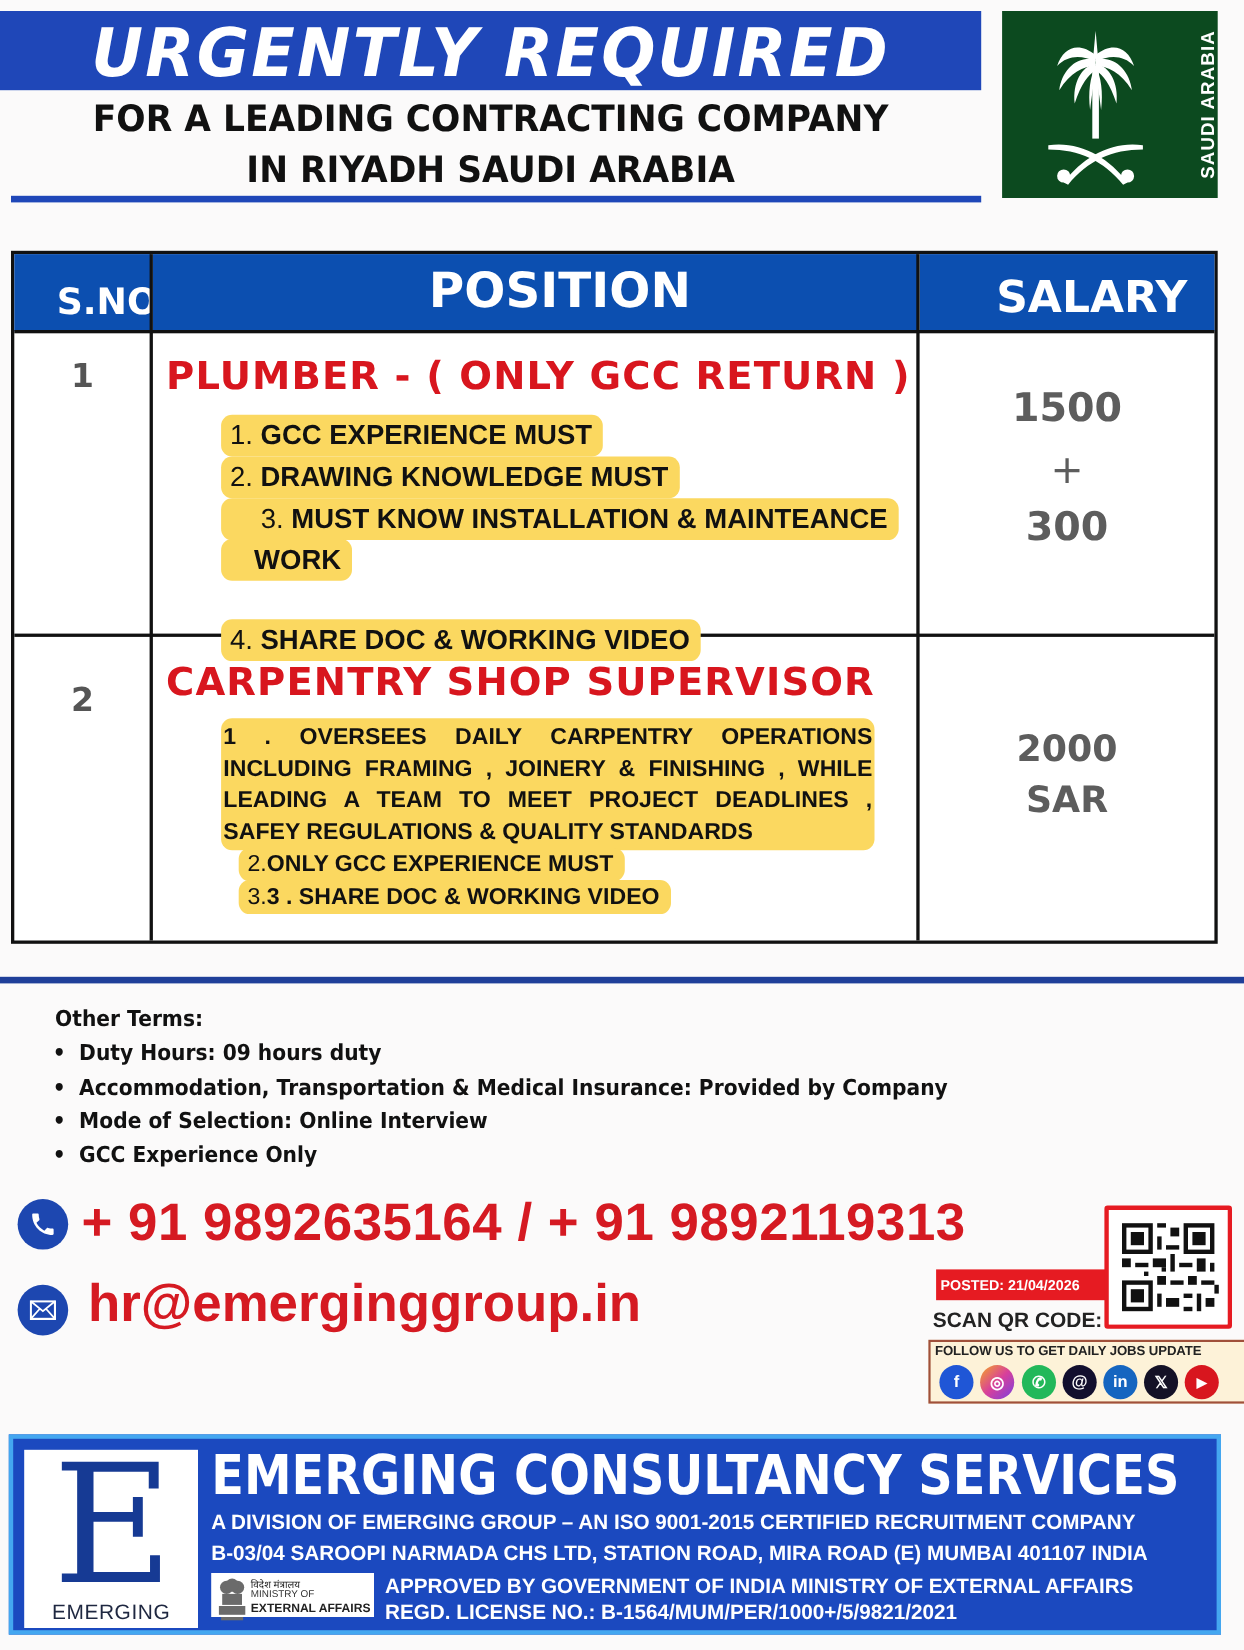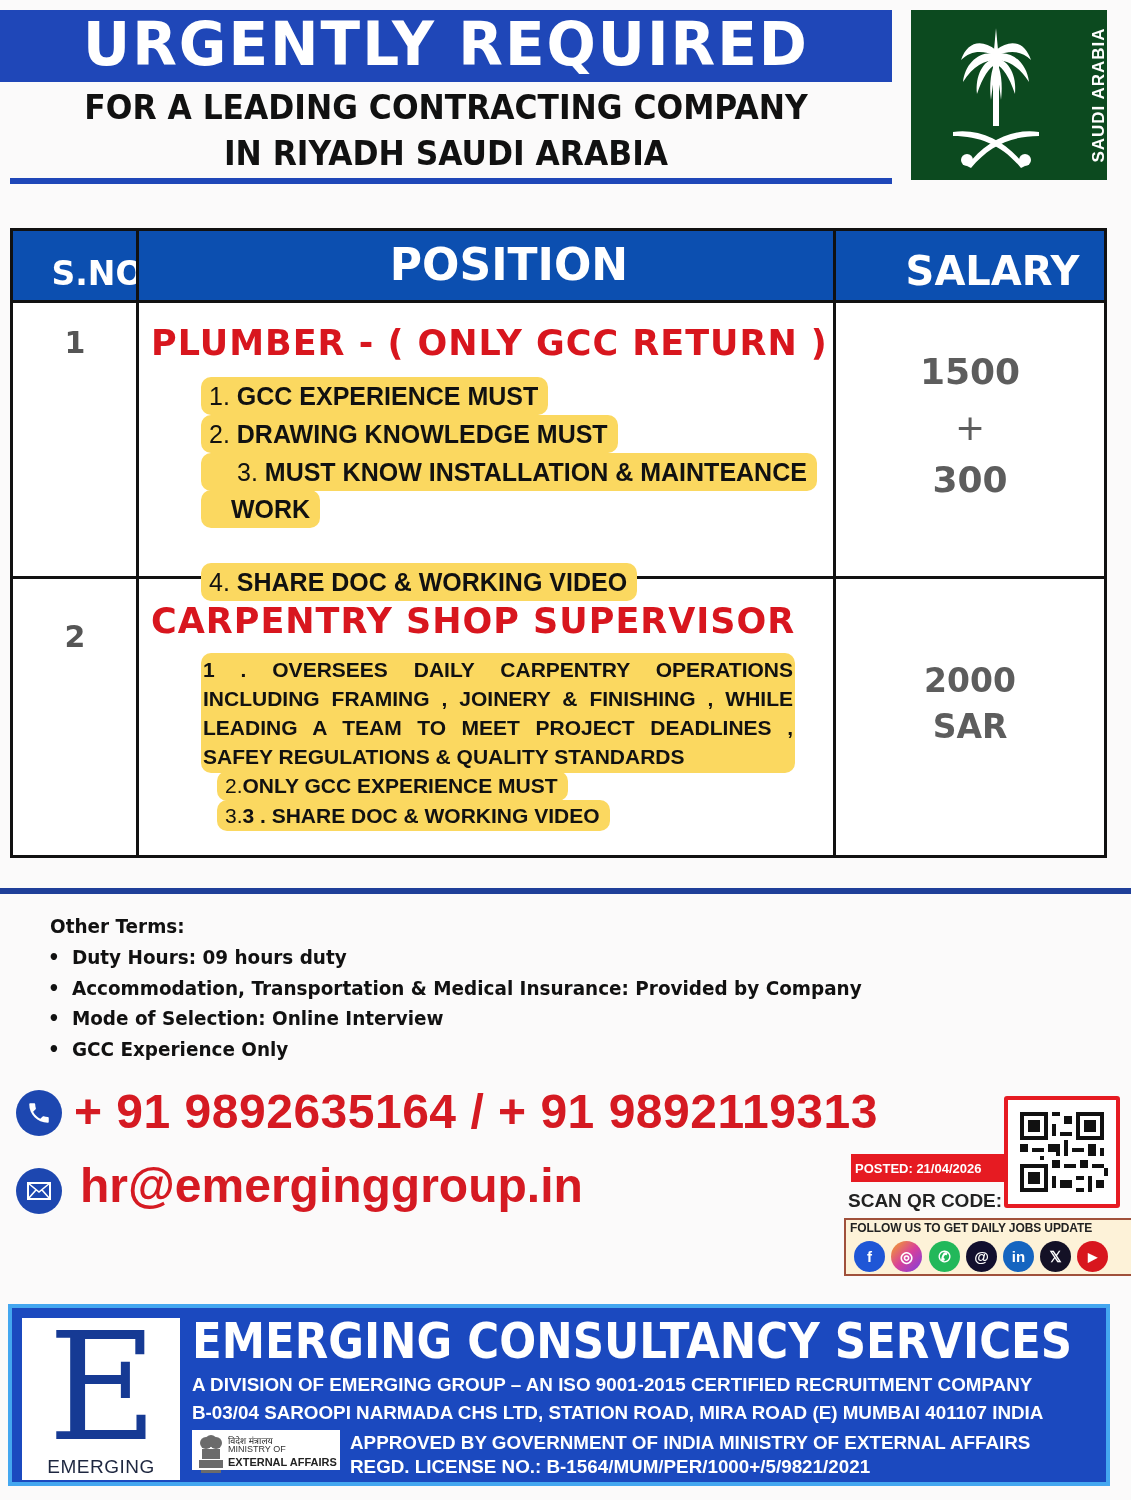--- a/index.html
+++ b/index.html
@@ -1,20 +1,20 @@
 <!DOCTYPE html>
 <html><head>
 <meta charset="utf-8">
 <style>
   * { box-sizing: border-box; margin: 0; padding: 0; }
   html, body { width: 1131px; height: 1500px; background: #fbfafa; overflow: hidden; }
   body { position: relative; font-family: "Liberation Sans", sans-serif; color: #111; }
 
   
-  .hdr-banner { position: absolute; left: 0; top: 10px; width: 892px; height: 72px; background: #1f47b8; display: flex; align-items: flex-start; justify-content: center; }
+  .hdr-banner { position: absolute; left: 0; top: 10px; width: 892px; height: 72px; background: #1f47b8; display: flex; align-items: flex-end; justify-content: center; font-style: italic; }
   .hdr-banner span { color: #fff; font-family: "DejaVu Sans", sans-serif; font-weight: 900; font-size: 58px; letter-spacing: 2px; transform: scaleY(1.05); }
   .hdr-sub { position: absolute; left: 0; width: 892px; text-align: center; font-family: "DejaVu Sans", sans-serif; font-weight: bold; font-size: 33px; color: #111; letter-spacing: 0; transform: scaleX(0.95); transform-origin: center; }
   .hdr-sub.l1 { top: 88px; }
   .hdr-sub.l2 { top: 134px; }
   .hdr-rule { position: absolute; left: 10px; top: 178px; width: 882px; height: 6px; background: #1f47b8; }
 
   .flag { position: absolute; left: 911px; top: 10px; width: 196px; height: 170px; background: #0c4a1f; }
   .flag svg { position: absolute; left: 30px; top: 10px; }
   .flag .flag-text { position: absolute; right: 8px; top: 85px; transform: translate(50%,-50%) rotate(-90deg); transform-origin: center; color: #fff; font-weight: bold; font-size: 17px; letter-spacing: 1px; white-space: nowrap; width: 0; display:flex; justify-content:center; }
   .flag .flag-text span { white-space: nowrap; }

